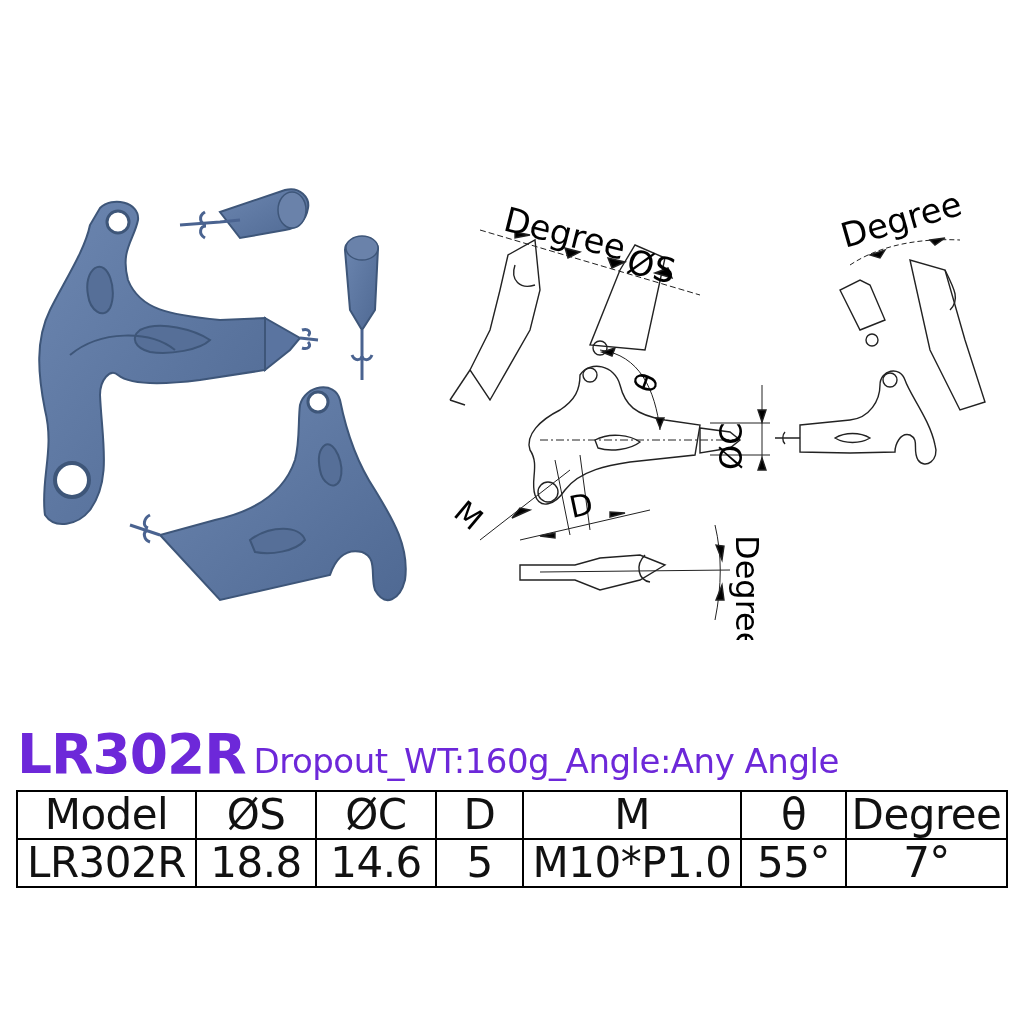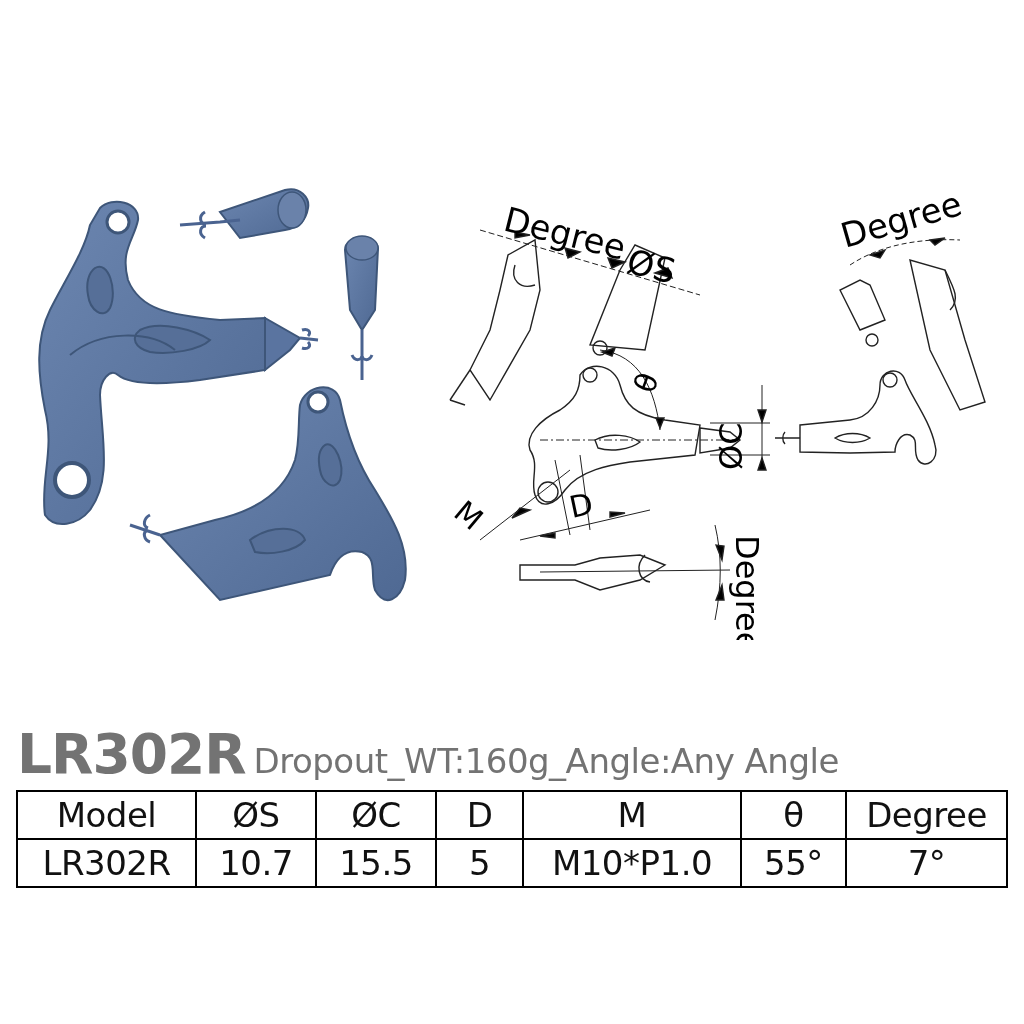--- a/index.html
+++ b/index.html
@@ -1,23 +1,23 @@
 <!DOCTYPE html>
 <html><head>
 <meta charset="utf-8">
 <style>
   html, body { margin: 0; padding: 0; background: #ffffff; }
   body { width: 1024px; height: 1024px; position: relative; overflow: hidden; font-family: "DejaVu Sans", sans-serif; }
   .photo { position: absolute; left: 0; top: 180px; width: 440px; height: 440px; }
   .drawing { position: absolute; left: 440px; top: 170px; width: 584px; height: 470px; }
-  .heading { position: absolute; left: 17px; top: 722px; white-space: nowrap; color: #737373; }
+  .heading { position: absolute; left: 17px; top: 722px; white-space: nowrap; color: #6d28d9; }
   .heading .model { font-weight: bold; font-size: 55px; letter-spacing: -1px; }
   .heading .sub { font-size: 34px; margin-left: 8px; letter-spacing: -0.5px; }
   table.spec { position: absolute; left: 16px; top: 790px; width: 990px; border-collapse: collapse; table-layout: fixed; }
-  table.spec td, table.spec th { border: 2px solid #000; height: 46px; padding: 0; text-align: center; font-weight: normal; font-size: 34px; color: #111; letter-spacing: -0.5px; line-height: 46px; }
+  table.spec td, table.spec th { border: 2px solid #000; height: 46px; padding: 0; text-align: center; font-weight: normal; font-size: 42px; color: #111; letter-spacing: -0.5px; line-height: 46px; }
   svg text { font-family: "DejaVu Sans", sans-serif; }
 </style>
 </head>
 <body>
 
 <div class="photo">
   <svg width="440" height="440" viewBox="0 0 440 440">
     <defs>
       <linearGradient id="blueg" x1="0" y1="0" x2="1" y2="1">
         <stop offset="0" stop-color="#6c86b0"></stop>
@@ -164,21 +164,21 @@
     <th>Model</th>
     <th>ØS</th>
     <th>ØC</th>
     <th>D</th>
     <th>M</th>
     <th>θ</th>
     <th>Degree</th>
   </tr>
   <tr>
     <td>LR302R</td>
-    <td>10.7</td>
-    <td>15.5</td>
+    <td>18.8</td>
+    <td>14.6</td>
     <td>5</td>
     <td>M10*P1.0</td>
     <td>55°</td>
     <td>7°</td>
   </tr>
 </tbody>
   </table>
 
 </body></html>

